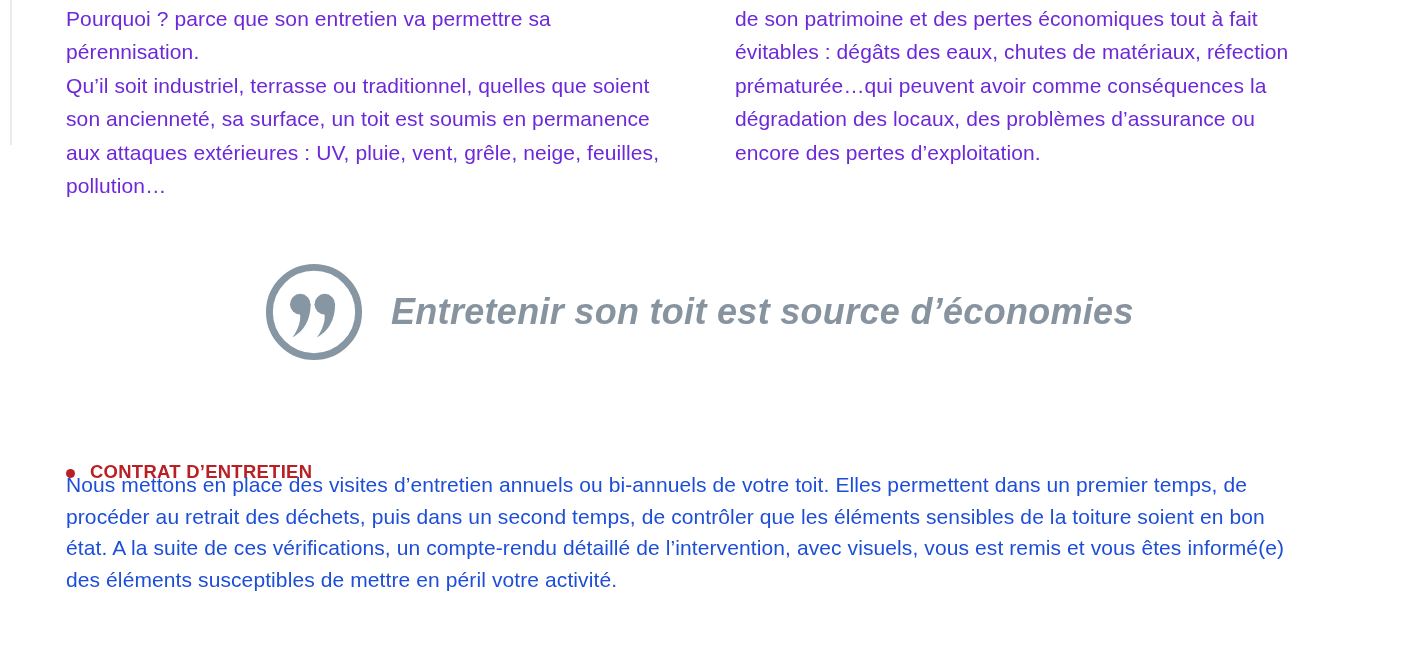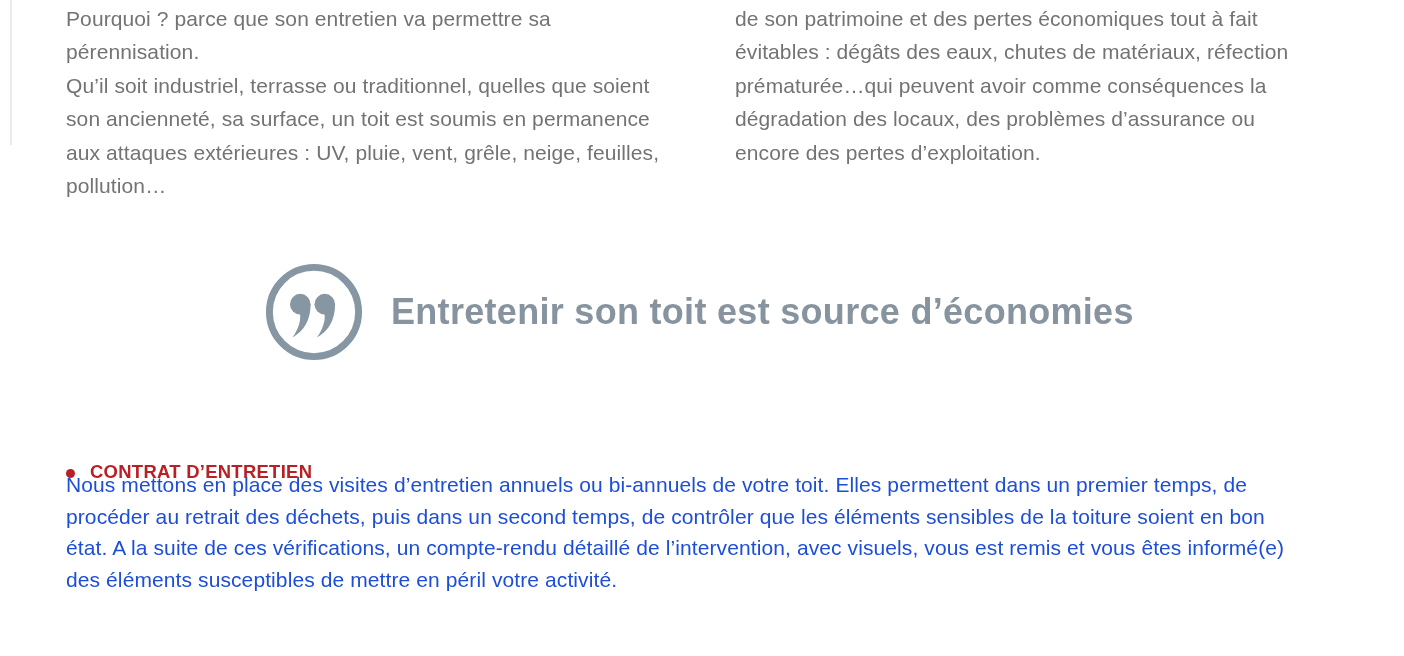--- a/index.html
+++ b/index.html
@@ -17,21 +17,21 @@
   }
   .edge-artifact {
     position: absolute;
     left: 10px;
     top: 0;
     width: 2px;
     height: 145px;
     background: #e9ebec;
   }
   .body-text {
-    color: #737373;
+    color: #6d28d9;
     font-size: 21px;
     line-height: 33.4px;
     letter-spacing: 0.1px;
     white-space: pre-line;
   }
   .col-left {
     position: absolute;
     left: 66px;
     top: 2px;
     width: 650px;
@@ -54,20 +54,21 @@
     height: 98px;
     flex: 0 0 auto;
   }
   .quote-text {
     margin-left: 28px;
     color: #8794a0;
     font-size: 36px;
     font-weight: bold;
     letter-spacing: 0.3px;
     white-space: nowrap;
+    font-style: italic;
   }
   .section-heading {
     position: absolute;
     left: 66px;
     top: 461px;
     display: flex;
     align-items: center;
   }
   .section-bullet {
     width: 9px;

